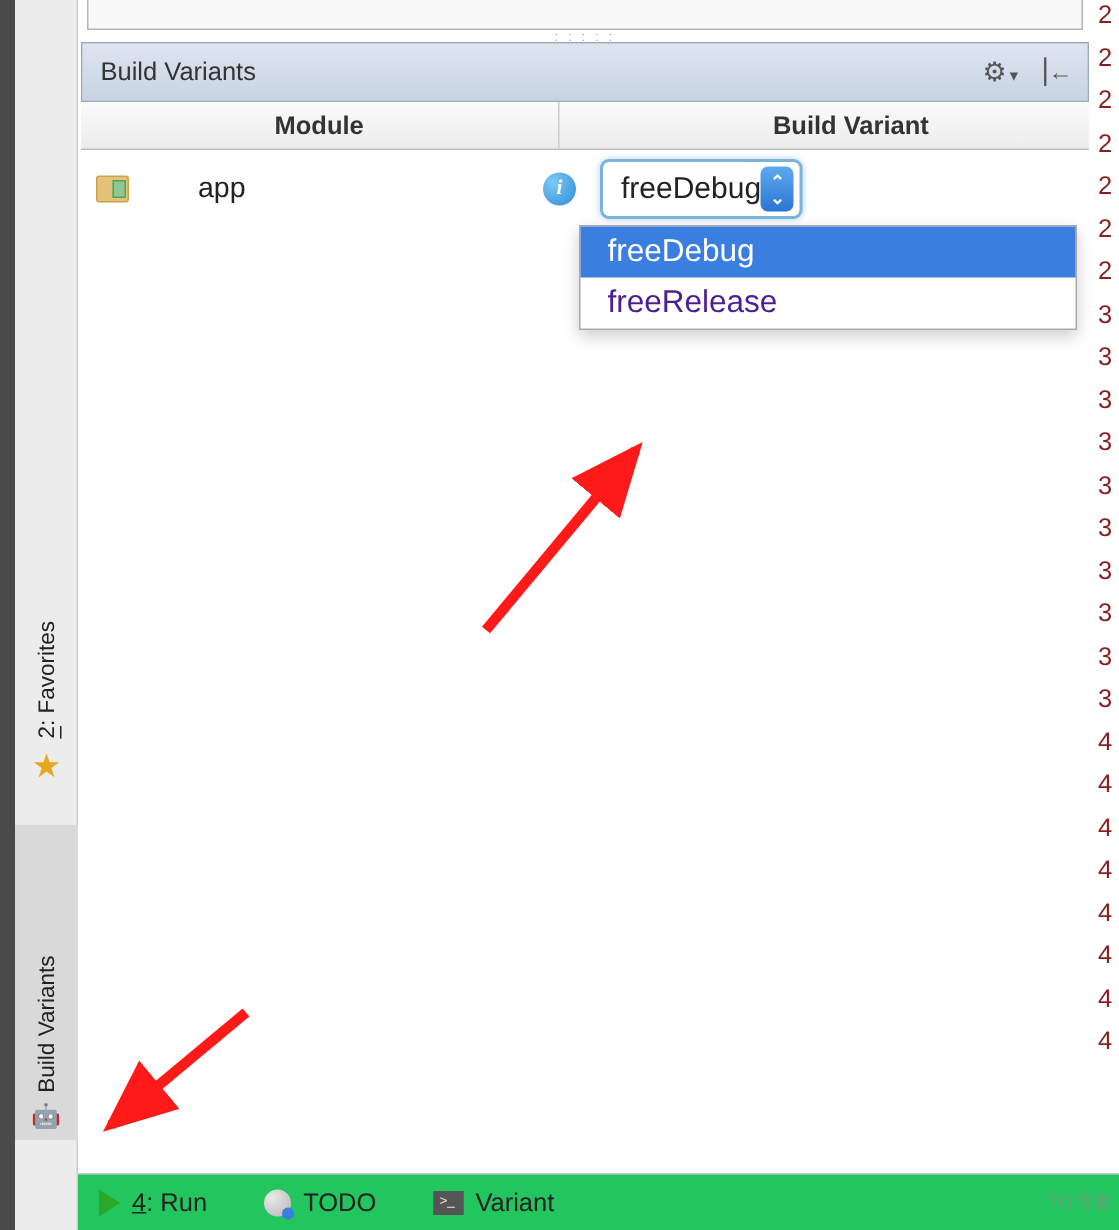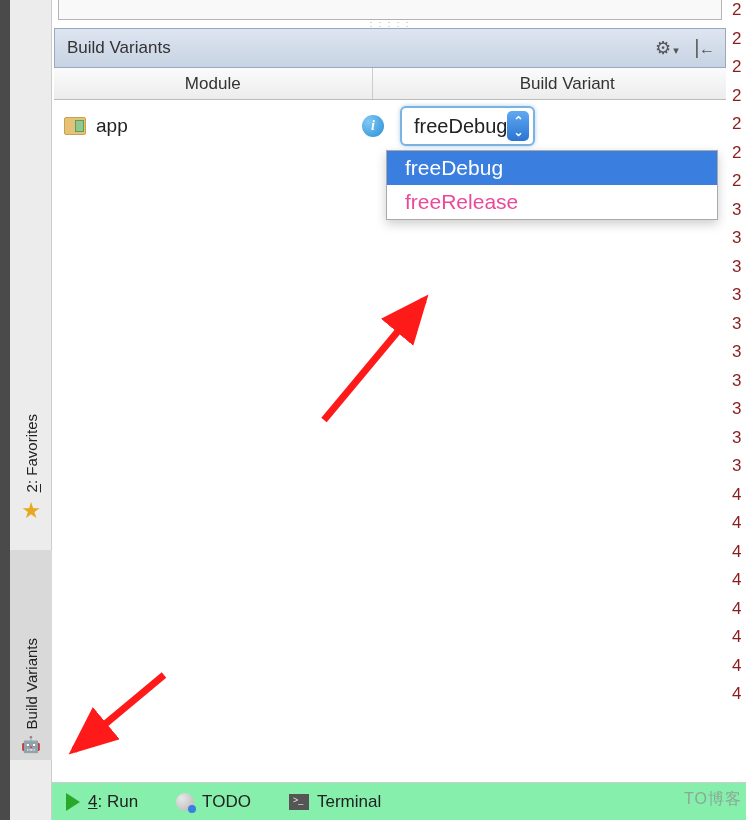--- a/index.html
+++ b/index.html
@@ -85,20 +85,21 @@
       display: inline-flex; align-items: center;
       margin-left: 14px; color: #555; font-size: 16px;
     }
     .hide-icon::before { content: "⎮←"; letter-spacing: -2px; }
     .table-header {
       display: flex;
       height: 32px;
       background: linear-gradient(#fbfbfb, #ececec);
       border-bottom: 1px solid #bbb;
       margin: 0 2px;
+      font-weight: bold;
     }
     .table-header .col {
       flex: 1;
       text-align: center;
       line-height: 32px;
       color: #333;
       font-size: 17px;
       border-right: 1px solid #ccc;
     }
     .table-header .col:last-child { border-right: none; padding-left: 36px; }
@@ -113,21 +114,21 @@
       height: 52px;
       align-items: center;
     }
     .module-cell {
       flex: 1;
       display: flex;
       align-items: center;
       padding: 0 10px;
       height: 52px;
     }
-    .module-cell.left { border-right: none; }
+    .module-cell.left { border-right: none; gap: 36px; }
     .folder-icon {
       width: 22px; height: 18px;
       background: #e6c278;
       border: 1px solid #c9a24e;
       border-radius: 2px;
       position: relative;
       margin-right: 10px;
     }
     .folder-icon::after {
       content: "";
@@ -174,21 +175,21 @@
       left: 332px;
       top: 50px;
       width: 332px;
       background: #fff;
       border: 1px solid #aaa;
       box-shadow: 0 4px 10px rgba(0,0,0,0.2);
     }
     .dropdown .opt {
       padding: 5px 18px;
       font-size: 21px;
-      color: #ec4899;
+      color: #4c1d95;
       cursor: default;
     }
     .dropdown .opt.selected {
       background: #3a7ee0;
       color: #fff;
     }
     .arrow1 {
       position: absolute;
       left: 220px; top: 170px;
       width: 160px; height: 160px;
@@ -209,21 +210,21 @@
     .right-gutter .ln {
       color: #8a1e1e;
       font-size: 17px;
       height: 28.5px;
       padding-left: 4px;
     }
     .bottom-bar {
       position: absolute;
       left: 52px; right: 0; bottom: 0;
       height: 38px;
-      background: #86efac;
+      background: #22c55e;
       border-top: 1px solid #ccc;
       display: flex;
       align-items: center;
       padding: 0 14px;
       gap: 38px;
     }
     .bb-item {
       display: flex;
       align-items: center;
       gap: 8px;
@@ -259,21 +260,21 @@
     .msg-icon {
       width: 18px; height: 16px;
       border: 2px solid #b8923a;
       background: repeating-linear-gradient(#b8923a 0 2px, transparent 2px 4px);
     }
     .star-icon { color: #e6a81f; font-size: 22px; }
     .android-icon { color: #8cc04d; font-size: 16px; }
     .watermark {
       position: absolute;
       right: 4px; bottom: 10px;
-      font-size: 16px;
+      font-size: 12px;
       color: rgba(140,140,140,0.7);
       letter-spacing: 1px;
     }
   </style>
 </head>
 <body>
 
 <div class="left-gutter"></div>
 
 <div class="left-tool-strip">
@@ -375,17 +376,17 @@
   <div class="bb-item">
     <span class="play-icon"></span>
     <span><span class="underline">4</span><span>: Run</span></span>
   </div>
   <div class="bb-item">
     <span class="todo-icon"></span>
     <span>TODO</span>
   </div>
   <div class="bb-item">
     <span class="term-icon"></span>
-    <span>Terminal</span>
+    <span>Variant</span>
   </div>
 </div>
 
 <div class="watermark">TO博客</div>
 
 </body></html>

